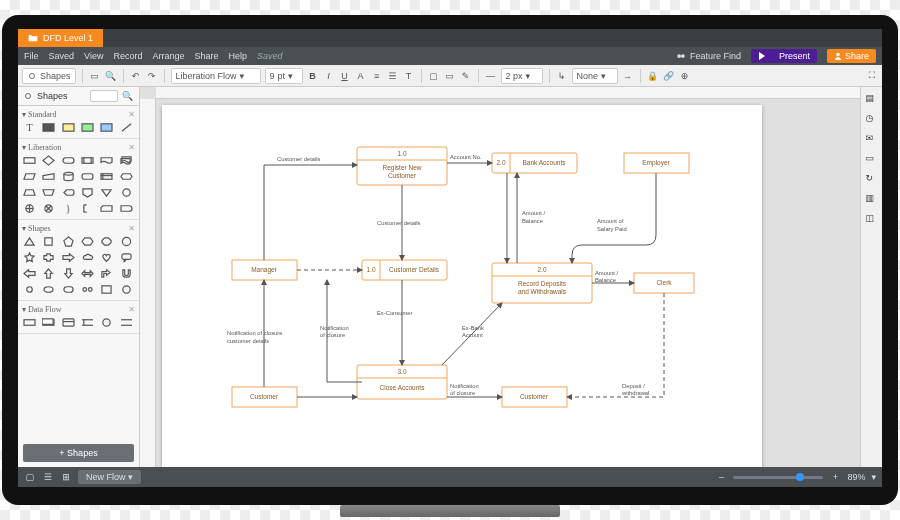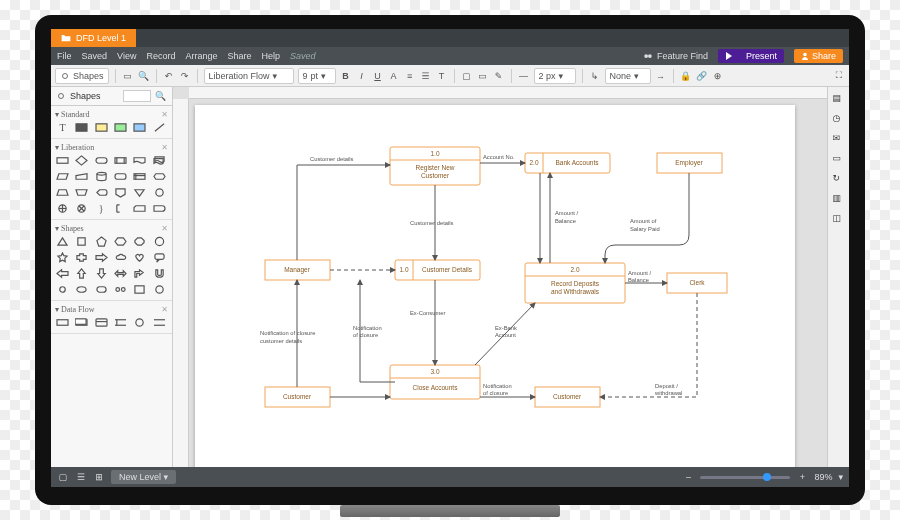--- a/index.html
+++ b/index.html
@@ -5,21 +5,21 @@
   * { box-sizing: border-box; margin: 0; padding: 0; }
   body { font-family: Arial, Helvetica, sans-serif; width: 900px; height: 520px; background-image:
     linear-gradient(45deg,#eee 25%,transparent 25%),
     linear-gradient(-45deg,#eee 25%,transparent 25%),
     linear-gradient(45deg,transparent 75%,#eee 75%),
     linear-gradient(-45deg,transparent 75%,#eee 75%);
     background-size: 20px 20px;
     background-position: 0 0,0 10px,10px -10px,-10px 0;
     display:flex; justify-content:center; align-items:center;
   }
-  .monitor { width: 830px; height: 490px; background:#111; border-radius:16px; padding:14px 16px 0 16px; position:relative; }
+  .monitor { width: 896px; height: 490px; background:#111; border-radius:16px; padding:14px 16px 0 16px; position:relative; }
   .screen { width:100%; height:458px; background:#fff; display:flex; flex-direction:column; font-size:9px; color:#333; overflow:hidden; }
   .stand { position:absolute; bottom:-12px; left:50%; transform:translateX(-50%); width:220px; height:12px; background:linear-gradient(#888,#666); border-radius:2px; }
 
   
   .titlebar { height:18px; background:#3a3f44; display:flex; align-items:center; }
   .folder-tab { background:#f68a1f; color:#fff; padding:0 10px; height:100%; display:flex; align-items:center; gap:5px; font-size:9px; }
   .folder-tab svg { width:10px; height:10px; fill:#fff; }
 
   
   .menubar { height:18px; background:#4a4f54; display:flex; align-items:center; padding:0 6px; gap:10px; color:#ddd; font-size:9px;text-align:right; }
@@ -526,20 +526,21 @@
                 </div>
               <div class="sh">
                   <svg viewBox="0 0 14 12">
                     <line x1="1" y1="3" x2="13" y2="3"></line>
                     <line x1="1" y1="9" x2="13" y2="9"></line>
                   </svg>
                 </div>
             </div>
           </div>
         </div>
+        <div class="addshapes">+  Shapes</div>
       </div>
 
       <div class="canvaswrap">
         <div class="ruler-h"></div>
         <div class="ruler-v"></div>
         <div class="page">
           <svg viewBox="0 0 600 370">
             <defs>
               <marker id="ah" markerWidth="6" markerHeight="6" refX="5" refY="3" orient="auto">
                   <path d="M0 0l6 3-6 3z" fill="#555"></path>
@@ -638,21 +639,21 @@
         <span class="ric">▥</span>
         <span class="ric">◫</span>
       </div>
     </div>
 
     <div class="statusbar">
       <span class="ic">▢</span>
       <span class="ic">☰</span>
       <span class="ic">⊞</span>
       <div class="newpage">
-        <span>New Level</span> ▾
+        <span>New Flow</span> ▾
       </div>
       <div class="spacer"></div>
       <span class="ic">–</span>
       <div class="zoom-track">
           <div class="zoom-thumb"></div>
         </div>
       <span class="ic">+</span>
       <span>89%</span>
       <span>▾</span>
     </div>

